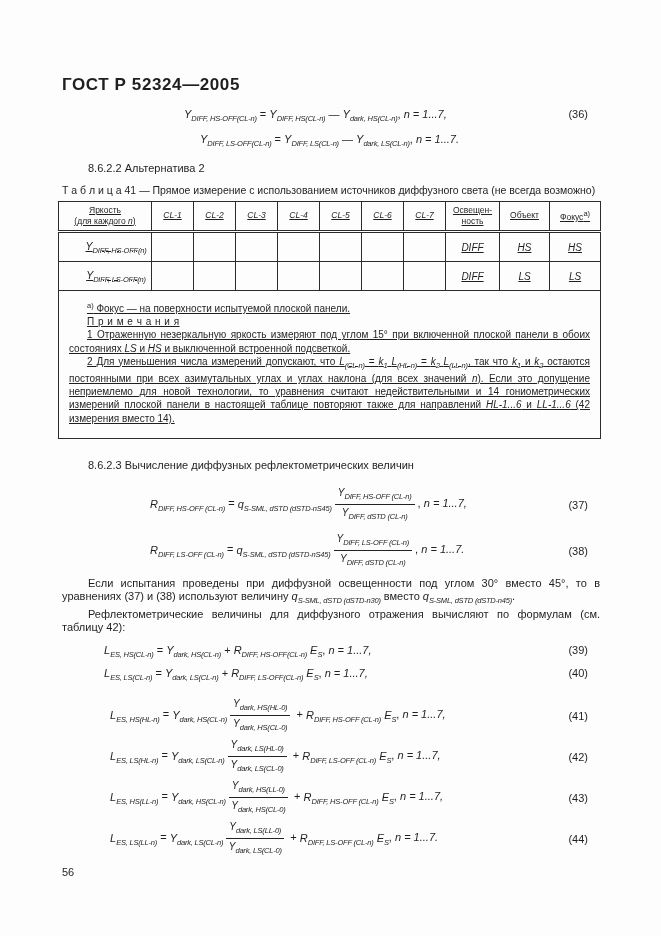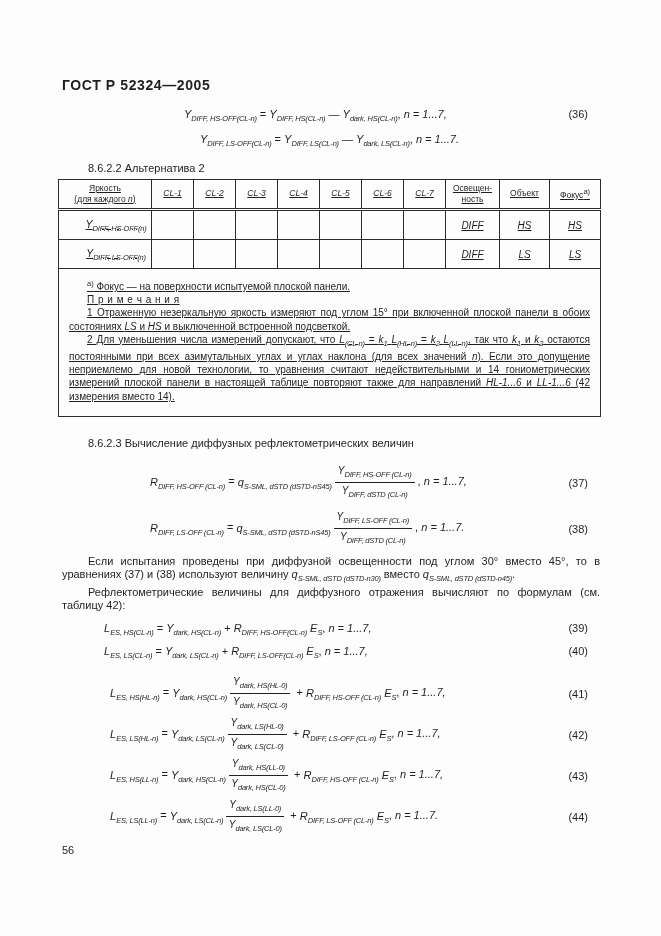--- a/index.html
+++ b/index.html
@@ -4,21 +4,21 @@
 <style>
   html,body { margin:0; padding:0; background:#e8e8e8; }
   .page {
     position:relative; width:661px; height:936px; margin:0 auto;
     background:#fdfdfd; color:#1f1f1f;
     font-family:"Liberation Sans", sans-serif; overflow:hidden;
   }
   .content { position:absolute; left:62px; top:0; width:538px; }
   .it { font-style:italic; }
 
-  .doc-header { margin-top:78px; font-size:14px; font-weight:bold; letter-spacing:0.6px; line-height:14px; }
+  .doc-header { margin-top:78px; font-size:17px; font-weight:bold; letter-spacing:0.6px; line-height:14px; }
 
   
   .eq-block { position:relative; font-size:11px; }
   .eq-line { white-space:nowrap; line-height:21px; }
   .eq-num { position:absolute; right:12px; font-size:11px; }
   .eq36 { margin-top:12px; }
   .eq36 .eq-num { top:4px; }
   .ind36  { padding-left:122px; }
   .ind36b { padding-left:138px; }
   .eqf { display:flex; align-items:center; min-height:38px; }
@@ -73,20 +73,24 @@
     <div class="doc-header">ГОСТ Р 52324—2005</div>
 
     <div class="eq-block eq36">
       <div class="eq-line ind36"><span class="mvar"><span class="base">Y</span><sub class="msub">DIFF, HS-OFF(CL-n)</sub></span><span class="mop"> = </span><span class="mvar"><span class="base">Y</span><sub class="msub">DIFF, HS(CL-n)</sub></span><span class="mop"> — </span><span class="mvar"><span class="base">Y</span><sub class="msub">dark, HS(CL-n)</sub></span>,  <span class="it">n = 1...7,</span></div>
       <div class="eq-line ind36b"><span class="mvar"><span class="base">Y</span><sub class="msub">DIFF, LS-OFF(CL-n)</sub></span><span class="mop"> = </span><span class="mvar"><span class="base">Y</span><sub class="msub">DIFF, LS(CL-n)</sub></span><span class="mop"> — </span><span class="mvar"><span class="base">Y</span><sub class="msub">dark, LS(CL-n)</sub></span>,  <span class="it">n = 1...7.</span></div>
       <div class="eq-num">(36)</div>
     </div>
 
     <div class="sect-heading">8.6.2.2 Альтернатива 2</div>
 
+    <div class="tbl-caption">
+      <span>Т а б л и ц а  41</span>
+      <span>— Прямое измерение с использованием источников диффузного света (не всегда возможно)</span>
+    </div>
 
     <table class="t41">
       <colgroup>
         <col style="width:93px">
         <col style="width:42px">
           <col style="width:42px">
           <col style="width:42px">
           <col style="width:42px">
         <col style="width:42px">
           <col style="width:42px">

